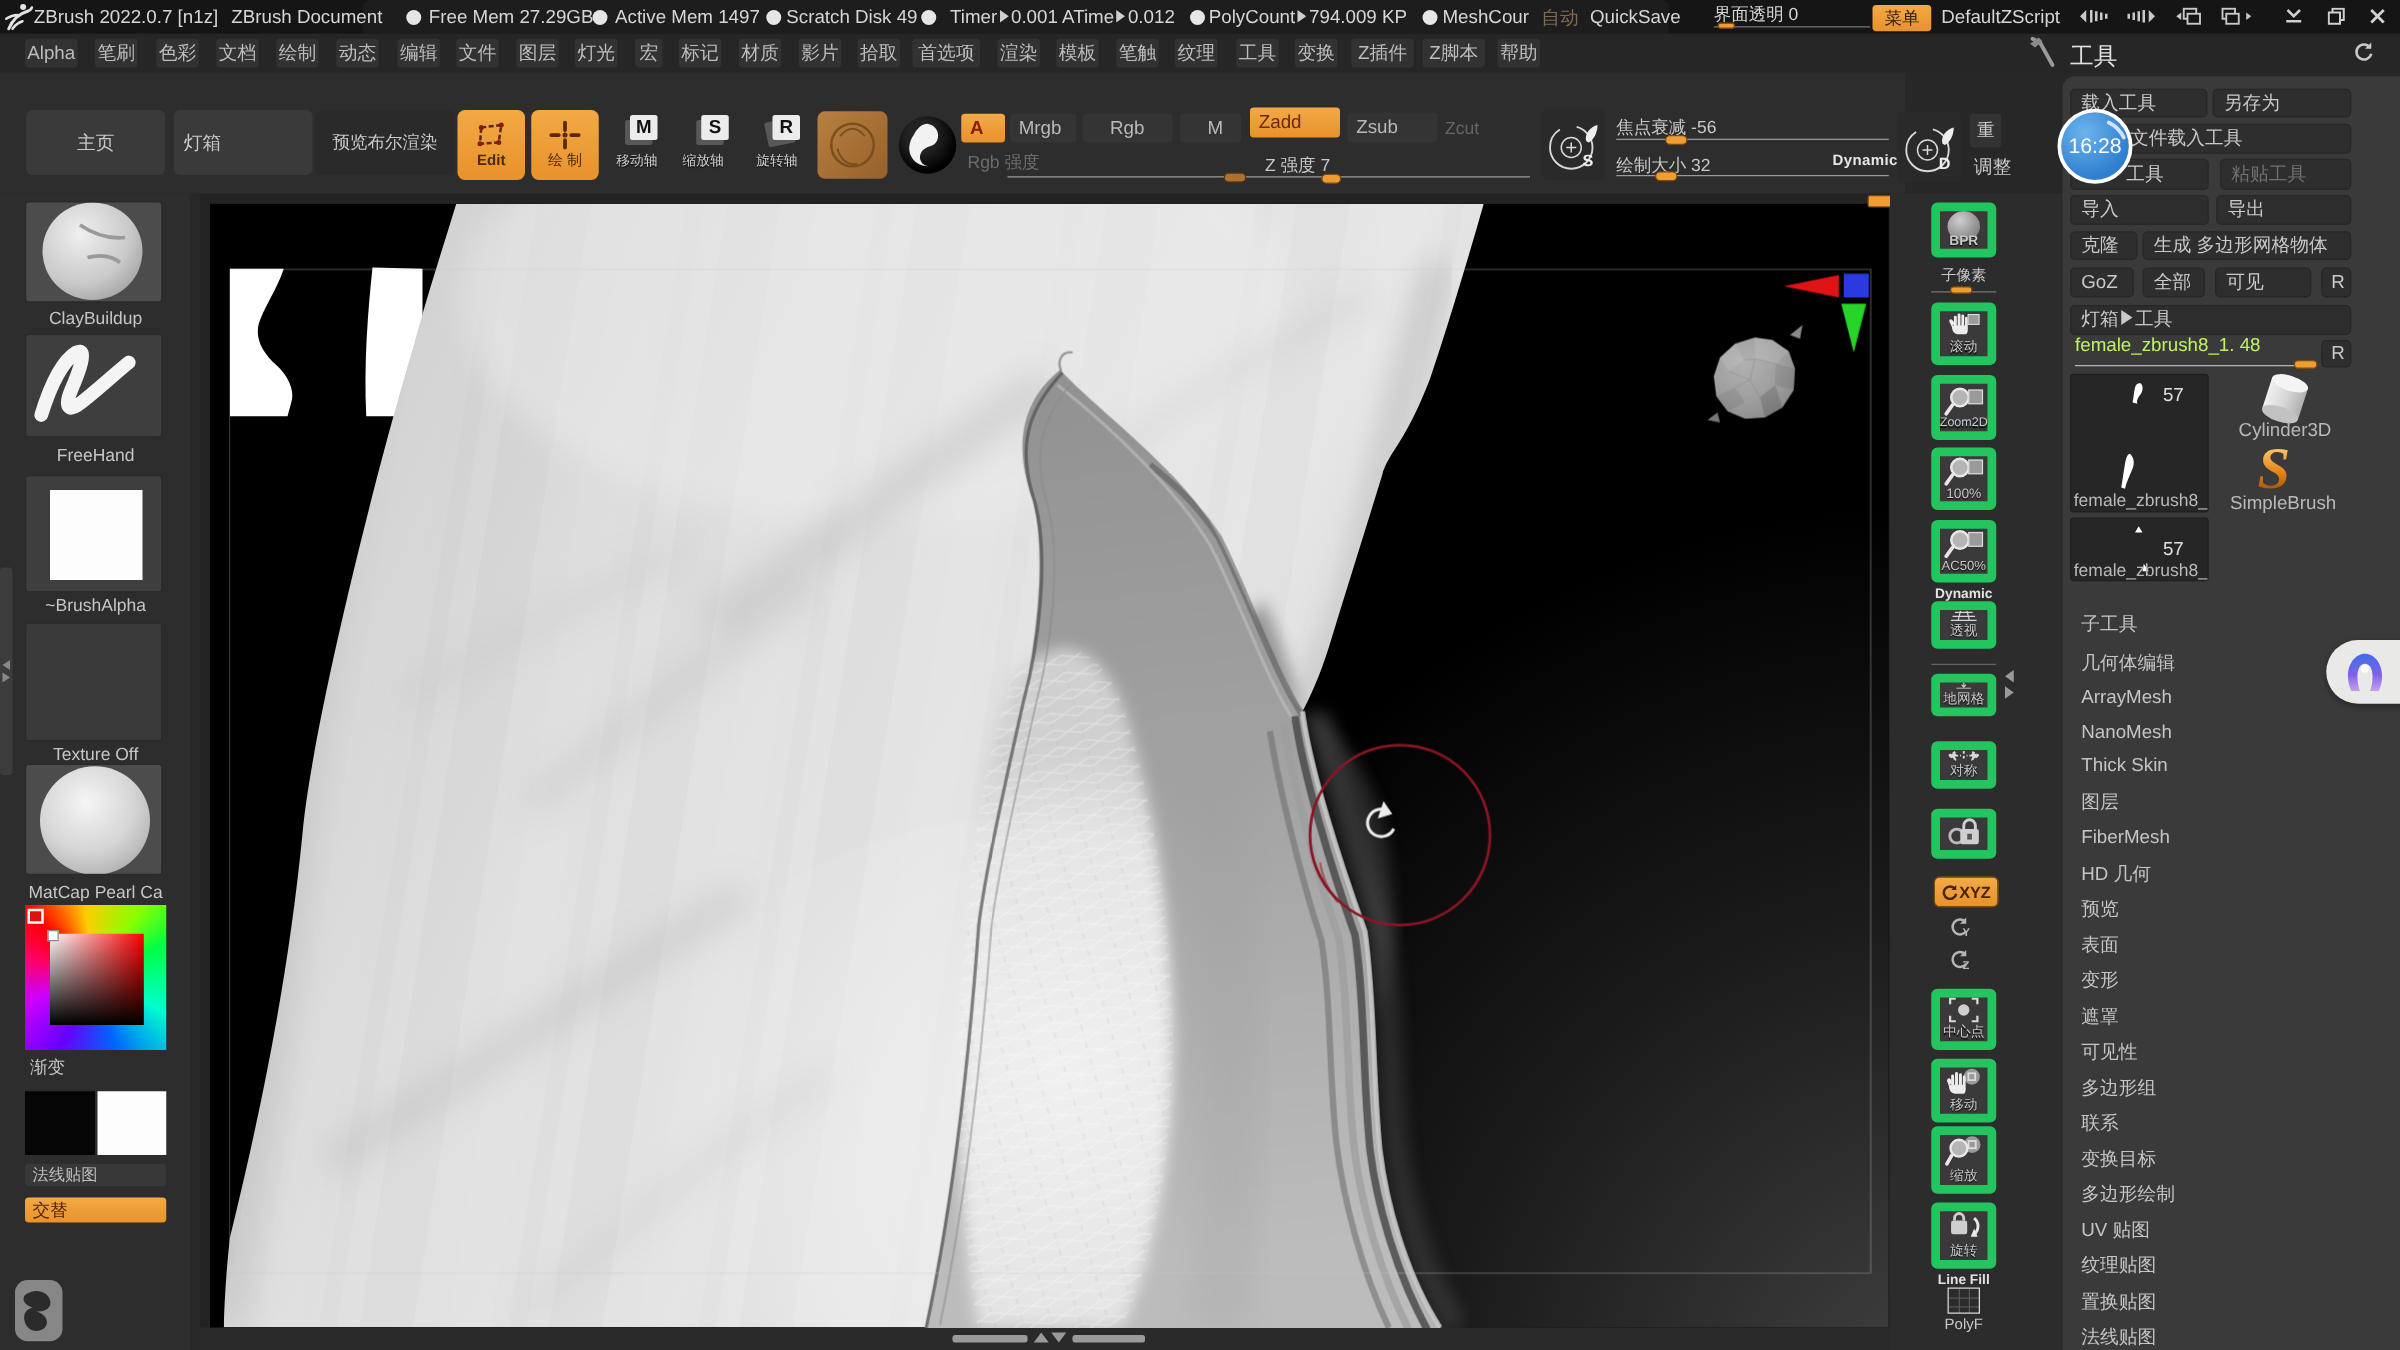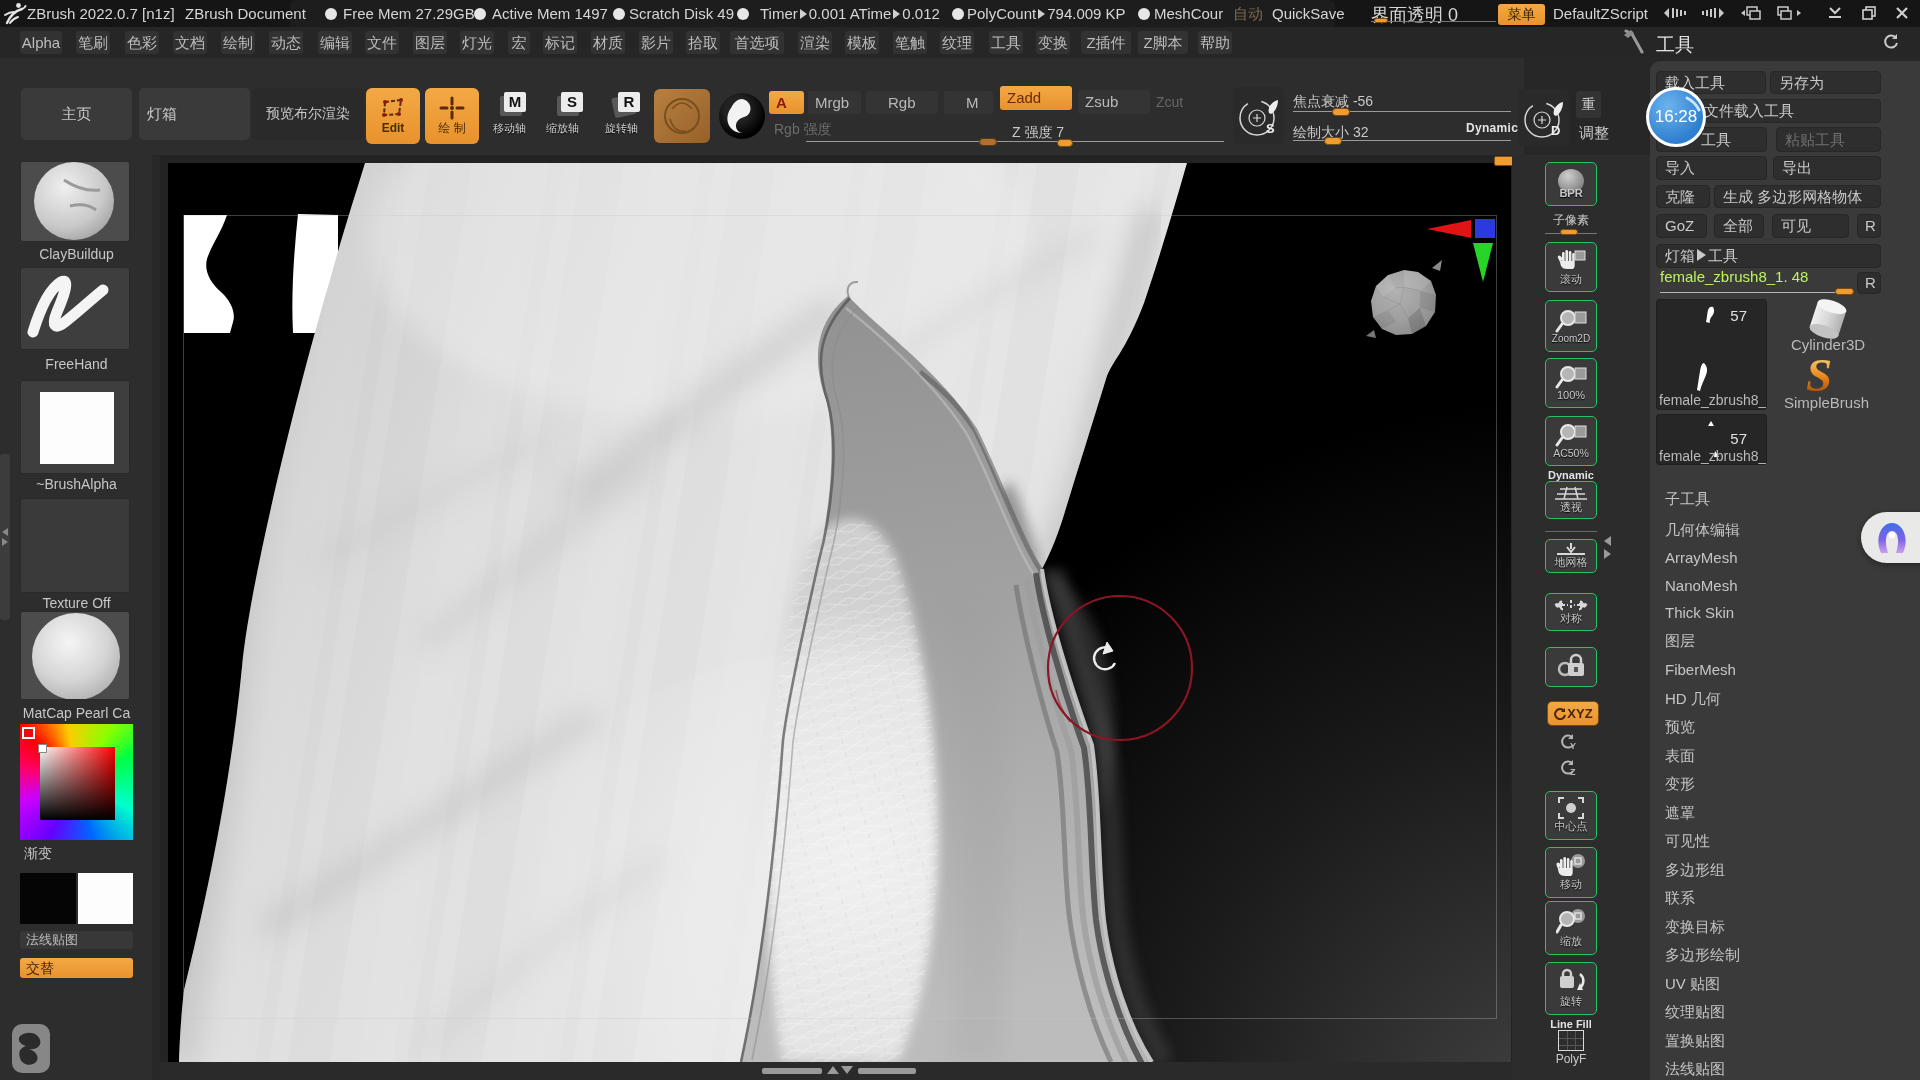--- a/index.html
+++ b/index.html
@@ -26,21 +26,21 @@
 .axlbl{position:absolute;color:#d0d0d0;font-size:11px;white-space:nowrap;text-shadow:0 1px 1px #000}
 
 #tray{position:absolute;left:0;top:155px;width:168px;height:925px;background:#2d2d2d}
 .thumb{position:absolute;left:20px;width:110px;background:#3e3e3e;border:1px solid #2a2a2a;border-radius:3px}
 .tlabel{position:absolute;left:20px;width:113px;text-align:center;color:#c6c6c6;font-size:14px;white-space:nowrap;overflow:hidden}
 
 #vp{position:absolute;left:160px;top:155px;width:1352px;height:907px;background:#232323}
 #vpbottom{position:absolute;left:160px;top:1062px;width:1352px;height:18px;background:#2a2a2a}
 
 #strip{position:absolute;left:1512px;top:155px;width:138px;height:925px;background:#2c2c2c}
-.ibtn{position:absolute;left:1545px;width:52px;background:#3a3a3a;border-radius:5px;border:1px solid #22c55e;color:#c9c9c9;font-size:11px;display:flex;flex-direction:column;align-items:center;justify-content:center;text-shadow:0 1px 1px #000}
+.ibtn{position:absolute;left:1545px;width:52px;background:#3a3a3a;border-radius:5px;border:7px solid #22c55e;color:#c9c9c9;font-size:11px;display:flex;flex-direction:column;align-items:center;justify-content:center;text-shadow:0 1px 1px #000}
 
 #panel{position:absolute;left:1650px;top:61px;width:270px;height:1019px;background:#3a3a3a;border-radius:10px 0 0 0}
 .pbtn{position:absolute;background:#2e2e2e;border:1px solid #272727;border-radius:4px;color:#c9c9c9;font-size:15px;line-height:21px;padding-left:8px;overflow:hidden;white-space:nowrap}
 .plist{position:absolute;left:15px;color:#c5c5c5;font-size:15px;white-space:nowrap}
 </style></head>
 <body>
 <div id="stage">
 
 <div id="titlebar">
   <div id="titletab"></div>
@@ -62,21 +62,21 @@
   <span class="dot" style="left:613px"></span>
       <span class="tb" style="left:629px">Scratch Disk 49</span>
   <span class="dot" style="left:737px"></span>
       <span class="tb" style="left:760px">Timer<span class="tri-r"></span>0.001 ATime<span class="tri-r"></span>0.012</span>
   <span class="dot" style="left:952px"></span>
       <span class="tb" style="left:967px">PolyCount<span class="tri-r"></span>794.009 KP</span>
   <span class="dot" style="left:1138px"></span>
       <span class="tb" style="left:1154px">MeshCour</span>
   <span class="tb" style="left:1233px;color:#7e6a50">自动</span>
   <span class="tb" style="left:1272px">QuickSave</span>
-  <span class="tb" style="left:1371px;top:3px;font-size:18px">界面透明 0</span>
+  <span class="tb" style="left:1371px;top:3px;font-size:14px">界面透明 0</span>
   <div class="track" style="left:1371px;top:21px;width:125px;background:#777"></div>
   <div class="handle" style="left:1374px;top:18px;width:14px;height:5px"></div>
   <div class="abs" style="left:1498px;top:4px;width:47px;height:21px;background:linear-gradient(#f3a945,#e8922c);border-radius:3px;color:#3a2006;font-size:14px;text-align:center;line-height:21px">菜单</div>
   <span class="tb" style="left:1553px">DefaultZScript</span>
   <svg class="abs" style="left:1663px;top:6px" width="62" height="14" viewBox="0 0 62 14">
         <g fill="#c9c9c9">
           <path d="M6 2 L1 7 L6 12 z"></path>
           <rect x="9" y="2" width="2" height="10"></rect>
           <rect x="13" y="3" width="2" height="8"></rect>
           <rect x="17" y="4" width="2" height="6"></rect>

